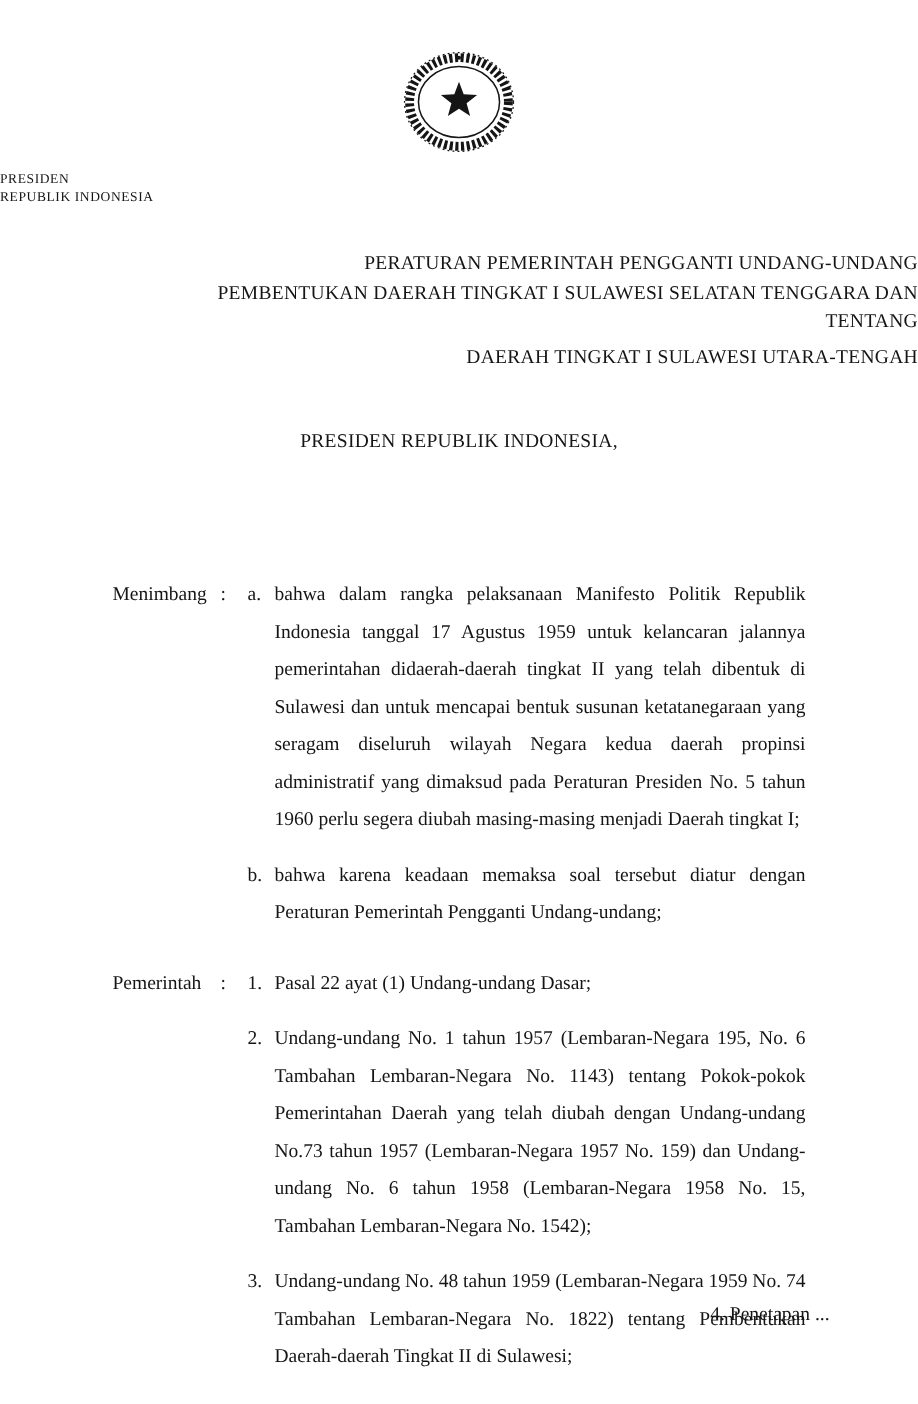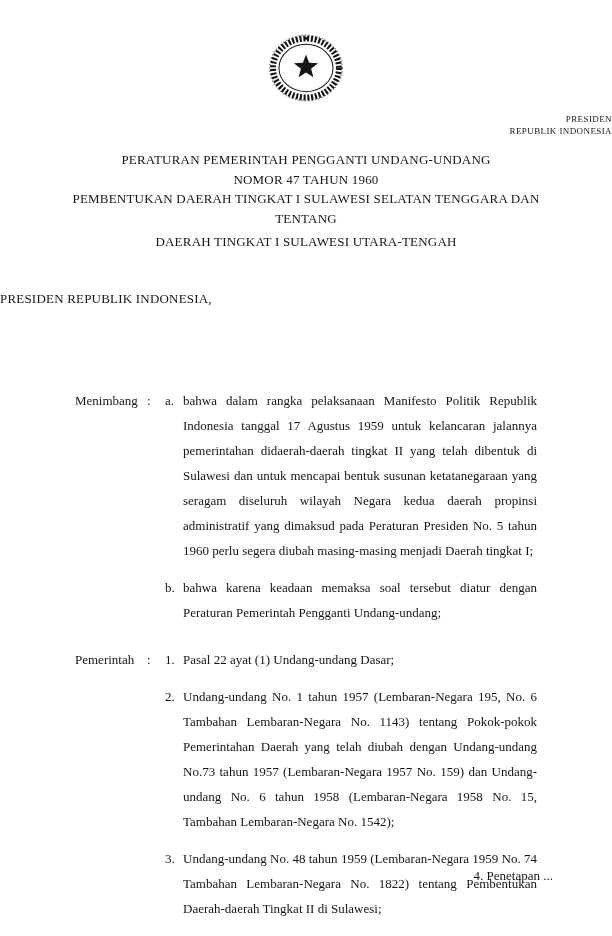--- a/index.html
+++ b/index.html
@@ -15,36 +15,36 @@
     padding-top: 30px;
     overflow: hidden;
   }
   .emblem {
     width: 86px;
     height: 76px;
     margin: 0 auto;
   }
   .org {
     margin-top: 7px;
-    text-align: right;
+    text-align: left;
     font-size: 9px;
     letter-spacing: 0.4px;
     line-height: 12px;
   }
   .title-block {
-    margin-top: 13px;
-    text-align: center;
+    margin-top: 28px;
+    text-align: right;
     font-size: 13px;
     line-height: 19.5px;
     letter-spacing: 0.2px;
   }
   .title-line-last { margin-top: 4px; }
   .salutation {
     margin-top: 39px;
-    text-align: left;
+    text-align: center;
     font-size: 13px;
     letter-spacing: 0.2px;
   }
   .content {
     margin-top: 81px;
     padding: 0 75px;
     font-size: 13px;
     line-height: 25px;
   }
   .section { display: flex; }
@@ -85,21 +85,20 @@
     </svg>
   </div>
 
   <div class="org">
     <div>PRESIDEN</div>
     <div>REPUBLIK INDONESIA</div>
   </div>
 
   <div class="title-block">
     <div>PERATURAN PEMERINTAH PENGGANTI UNDANG-UNDANG</div>
-    <div>NOMOR 47 TAHUN 1960</div>
     <div>PEMBENTUKAN DAERAH TINGKAT I SULAWESI SELATAN TENGGARA DAN</div>
     <div>TENTANG</div>
     <div class="title-line-last">DAERAH TINGKAT I SULAWESI UTARA-TENGAH</div>
   </div>
 
   <div class="salutation">PRESIDEN REPUBLIK INDONESIA,</div>
 
   <div class="content">
 
     <div class="section">

